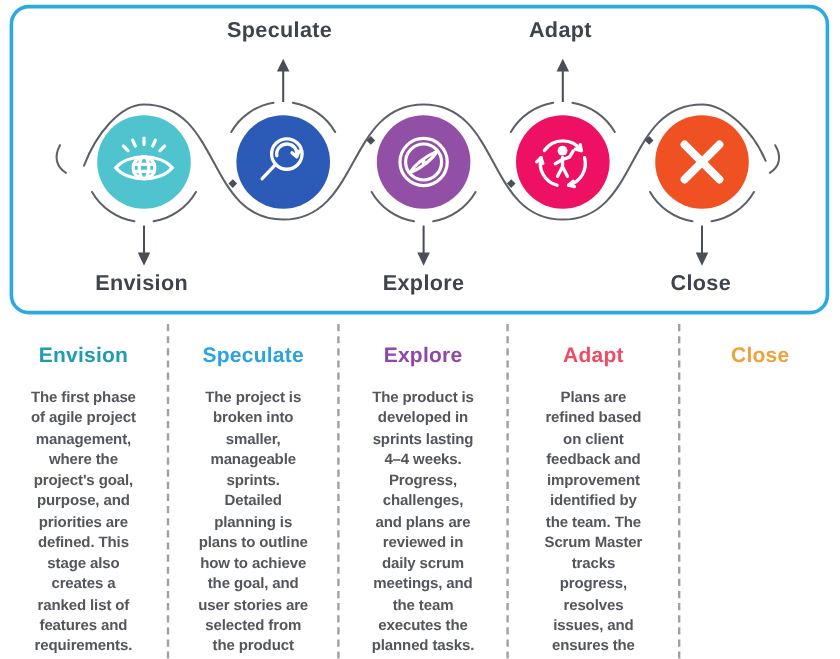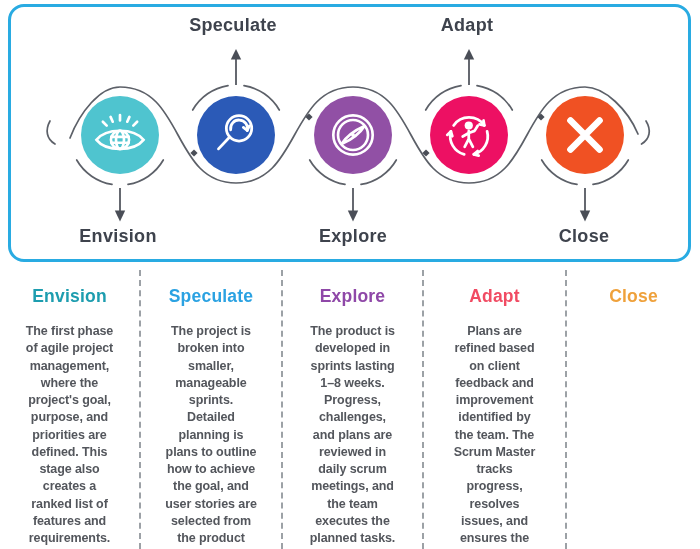--- a/index.html
+++ b/index.html
@@ -141,21 +141,21 @@
     <div class="col">
       <h3 style="color: rgb(29, 157, 175);">Envision</h3>
       <p>The first phase of agile project management, where the project's goal, purpose, and priorities are defined. This stage also creates a ranked list of features and requirements.</p>
     </div>
     <div class="col">
       <h3 style="color: rgb(43, 162, 226);">Speculate</h3>
       <p>The project is broken into smaller, manageable sprints. Detailed planning is plans to outline how to achieve the goal, and user stories are selected from the product backlog.</p>
     </div>
     <div class="col">
       <h3 style="color: rgb(143, 72, 168);">Explore</h3>
-      <p>The product is developed in sprints lasting 1–8 weeks. Progress, challenges, and plans are reviewed in daily scrum meetings, and the team executes the planned tasks.</p>
+      <p>The product is developed in sprints lasting 4–4 weeks. Progress, challenges, and plans are reviewed in daily scrum meetings, and the team executes the planned tasks.</p>
     </div>
     <div class="col">
       <h3 style="color: rgb(241, 75, 99);">Adapt</h3>
       <p>Plans are refined based on client feedback and improvement identified by the team. The Scrum Master tracks progress, resolves issues, and ensures the team adjusts as needed.</p>
     </div>
     <div class="col">
       <h3 style="color: rgb(239, 161, 59);">Close</h3>
     </div>
   </div>
 </div>

